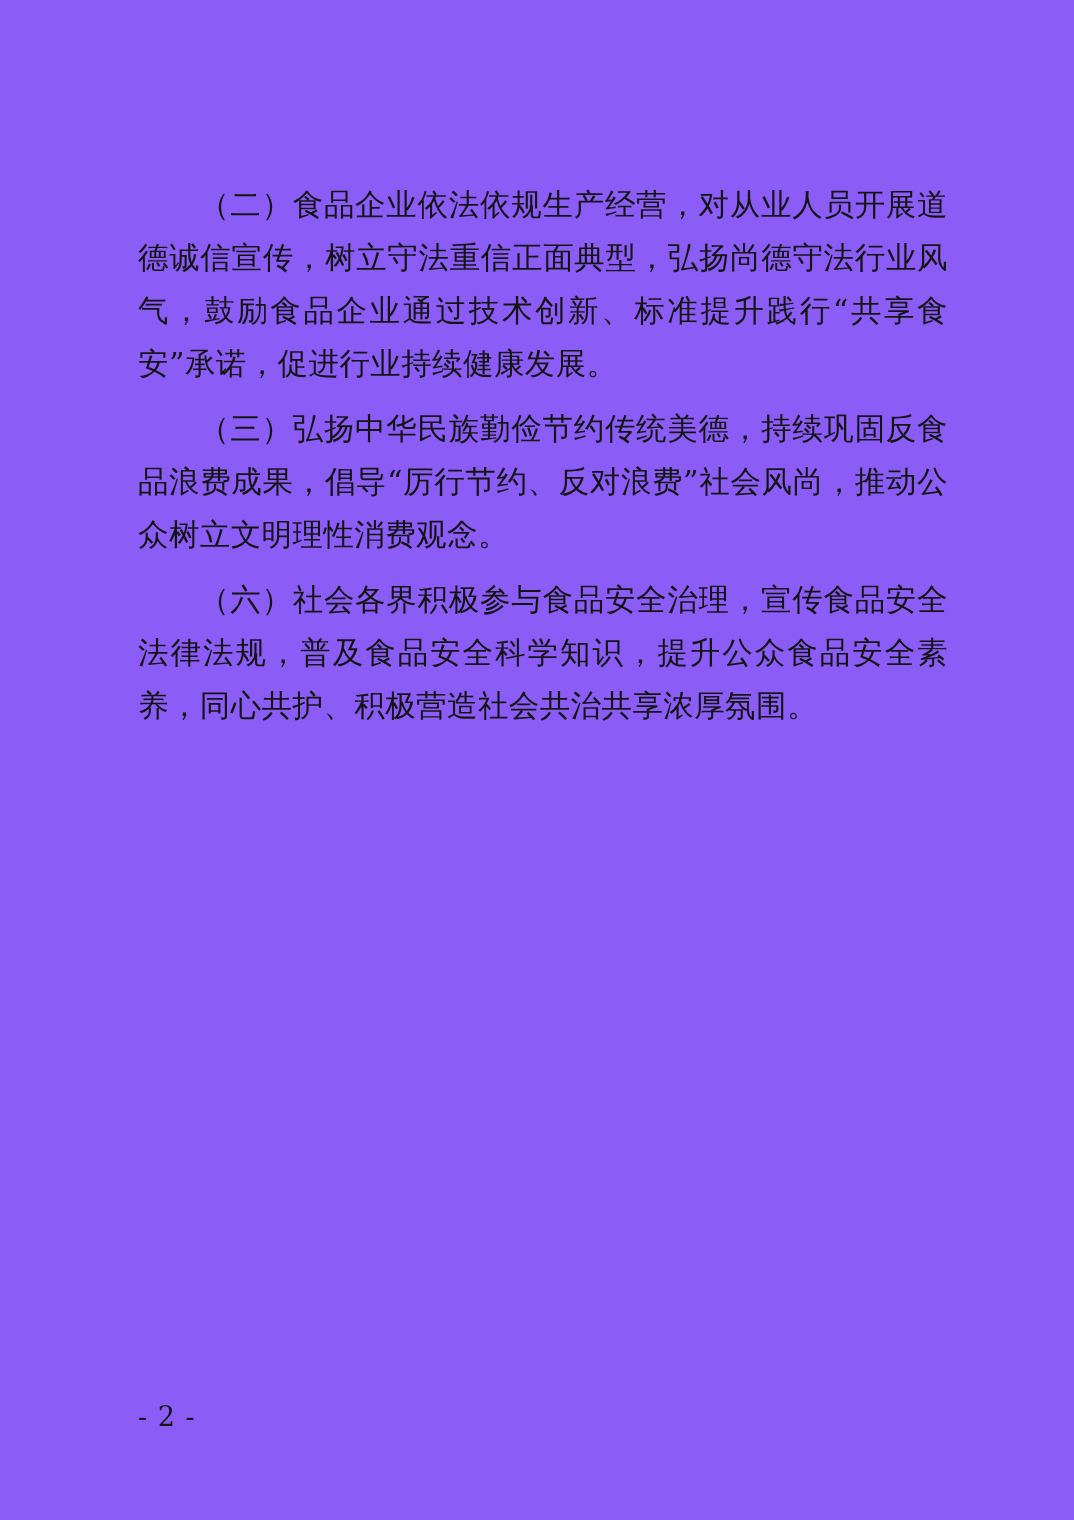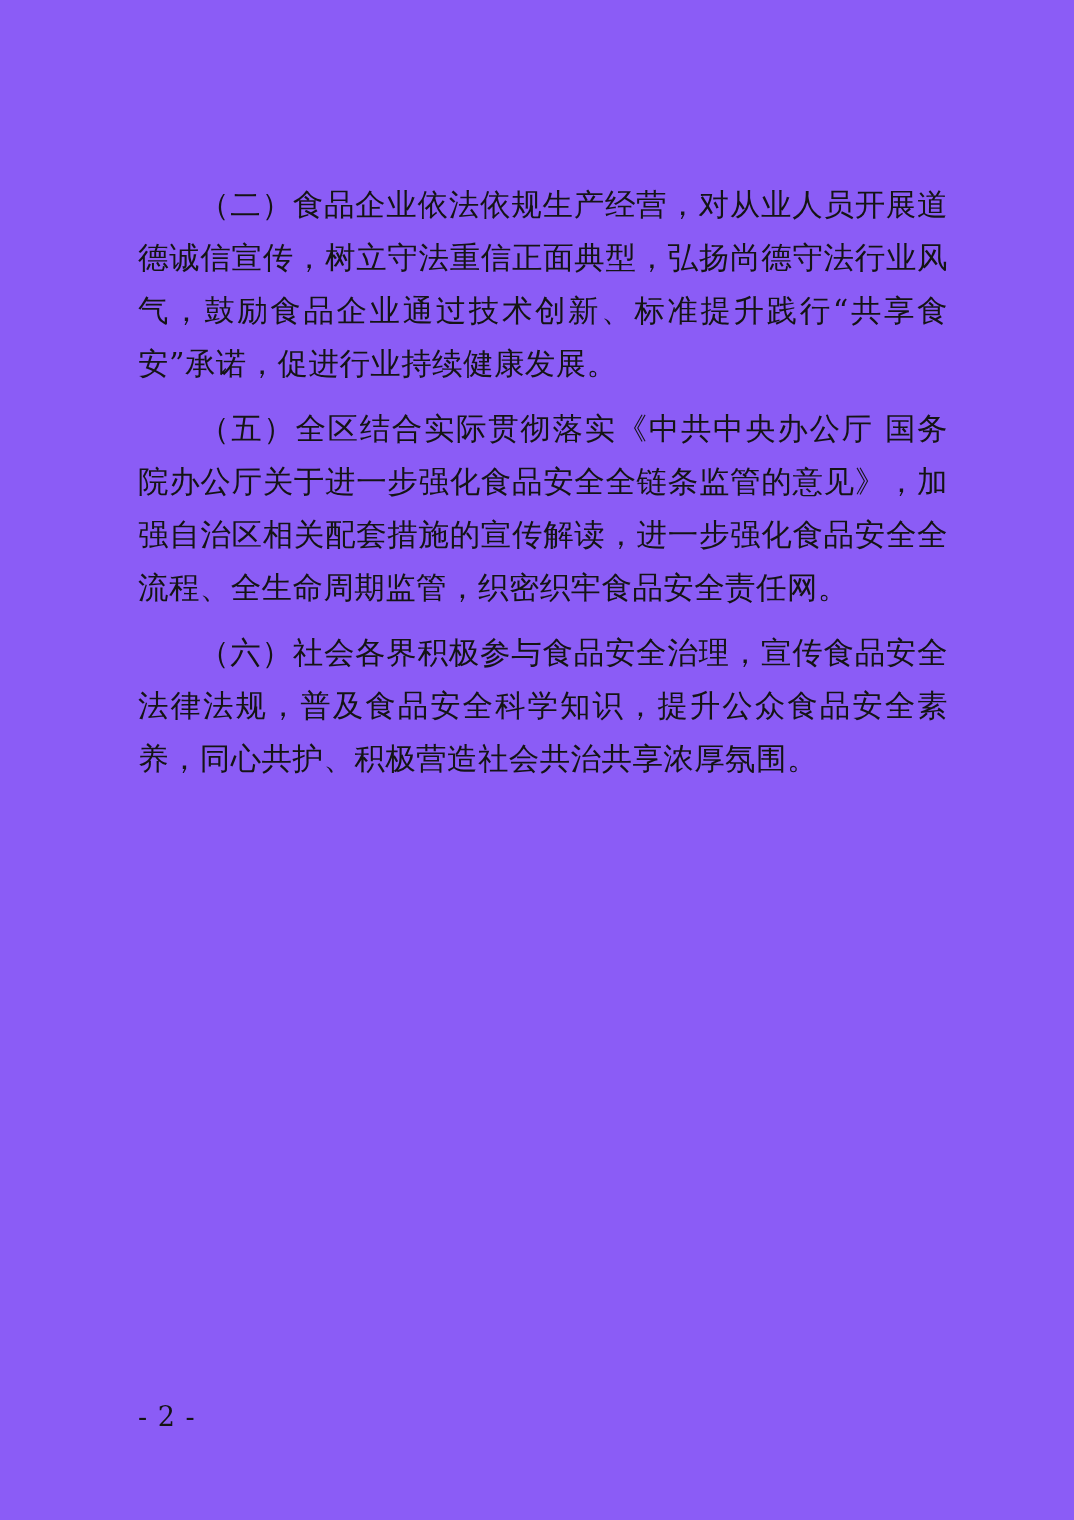--- a/index.html
+++ b/index.html
@@ -53,17 +53,17 @@
     color: #141414;
     letter-spacing: 1px;
   }
 </style>
 </head>
 <body>
 
 <div class="page">
   <div class="content">
     <p class="para">（二）食品企业依法依规生产经营，对从业人员开展道德诚信宣传，树立守法重信正面典型，弘扬尚德守法行业风气，鼓励食品企业通过技术创新、标准提升践行“共享食安”承诺，促进行业持续健康发展。</p>
-    <p class="para">（五）全区结合实际贯彻落实《中共中央办公厅 国务院办公厅关于进一步强化食品安全全链条监管的意见》，加强自治区相关配套措施的宣传解读，进一步强化食品安全全流程、全生命周期监管，织密织牢食品安全责任网。</p>
+    <p class="para">（三）弘扬中华民族勤俭节约传统美德，持续巩固反食品浪费成果，倡导“厉行节约、反对浪费”社会风尚，推动公众树立文明理性消费观念。</p>
     <p class="para">（六）社会各界积极参与食品安全治理，宣传食品安全法律法规，普及食品安全科学知识，提升公众食品安全素养，同心共护、积极营造社会共治共享浓厚氛围。</p>
   </div>
   <div class="footer">- 2 -</div>
 </div>
 
 </body></html>

